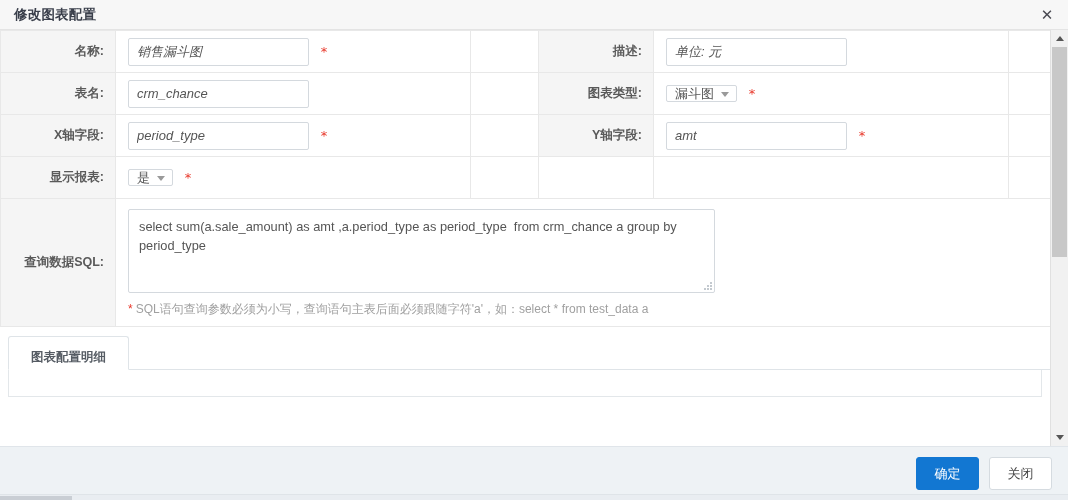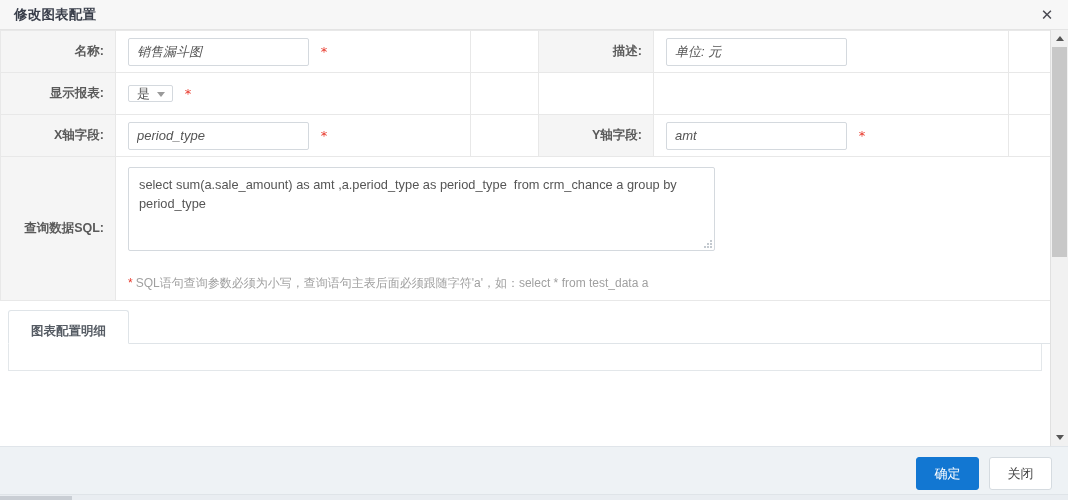--- a/index.html
+++ b/index.html
@@ -195,21 +195,21 @@
     height: 9px;
     pointer-events: none;
   }
   .grip i {
     position: absolute;
     width: 2px; height: 2px;
     background: #c3c9cf;
     display: block;
   }
   .hint {
-    margin-top: 21px;
+    margin-top: 5px;
     font-size: 12px;
     color: #a0a0a0;
     white-space: nowrap;
   }
   .hint .star { color: #e8372a; margin-right: 3px; }
   
   .tabs-wrap {
     padding: 8px 0 0 8px;
     background: #ffffff;
   }
@@ -364,48 +364,64 @@
             </td>
             <td class="gap"></td>
             <td class="lbl">描述:</td>
             <td class="fld">
               <input class="txt" type="text" value="单位: 元" style="">
             </td>
             <td class="gap"></td>
           </tr>
 
 
+          <tr class="row-h">
+            <td class="lbl">表名:</td>
+            <td class="fld">
+              <input class="txt" type="text" value="crm_chance" style="">
+            </td>
+            <td class="gap"></td>
+            <td class="lbl">图表类型:</td>
+            <td class="fld">
+              <span class="sel-wrap">
+                <span class="sel">漏斗图</span>
+                <span class="caret"></span>
+              </span>
+              <span class="req">*</span>
+            </td>
+            <td class="gap"></td>
+          </tr>
+
+          <tr class="row-h">
+            <td class="lbl">X轴字段:</td>
+            <td class="fld">
+              <input class="txt" type="text" value="period_type" style="">
+              <span class="req">*</span>
+            </td>
+            <td class="gap"></td>
+            <td class="lbl">Y轴字段:</td>
+            <td class="fld">
+              <input class="txt" type="text" value="amt" style="">
+              <span class="req">*</span>
+            </td>
+            <td class="gap"></td>
+          </tr>
 
           <tr class="row-h">
             <td class="lbl">显示报表:</td>
             <td class="fld">
               <span class="sel-wrap">
                 <span class="sel">是</span>
                 <span class="caret"></span>
               </span>
               <span class="req">*</span>
             </td>
             <td class="gap"></td>
             <td class="lbl" style="background:#ffffff"></td>
             <td class="fld"></td>
-            <td class="gap"></td>
-          </tr>
-
-          <tr class="row-h">
-            <td class="lbl">X轴字段:</td>
-            <td class="fld">
-              <input class="txt" type="text" value="period_type" style="">
-              <span class="req">*</span>
-            </td>
-            <td class="gap"></td>
-            <td class="lbl">Y轴字段:</td>
-            <td class="fld">
-              <input class="txt" type="text" value="amt" style="">
-              <span class="req">*</span>
-            </td>
             <td class="gap"></td>
           </tr>
 
           <tr class="sql-row">
             <td class="lbl">查询数据SQL:</td>
             <td class="fld" colspan="5">
               <div class="sqlbox">
                 <textarea class="sql-ta" style="">select sum(a.sale_amount) as amt ,a.period_type as period_type  from crm_chance a group by period_type</textarea>
                 <span class="grip">
                   <i style="right:0;bottom:0"></i>

